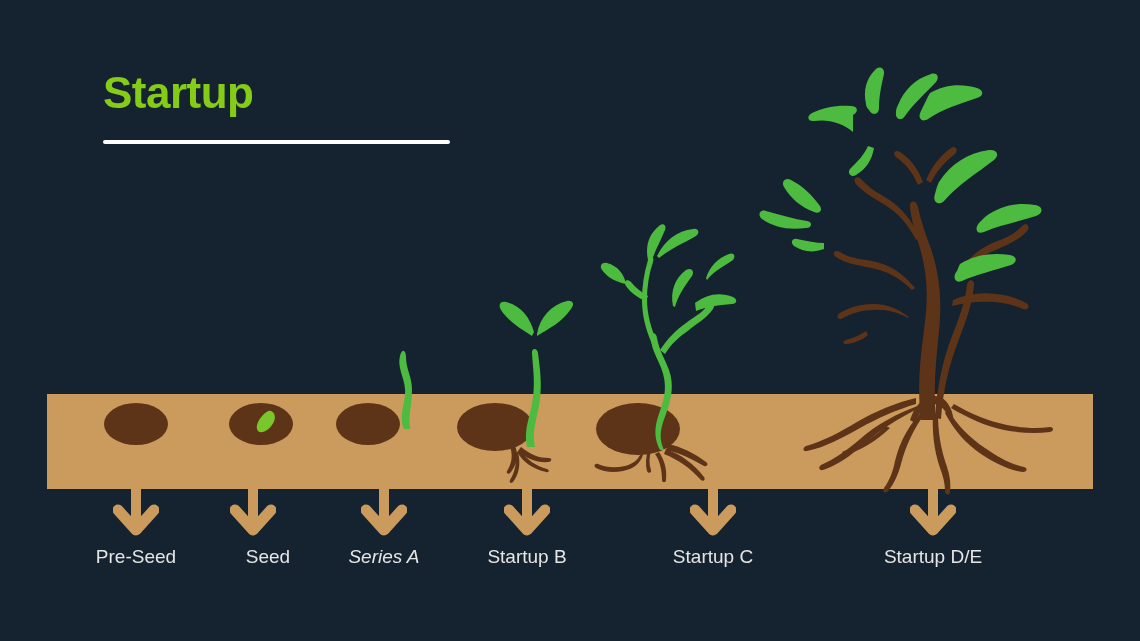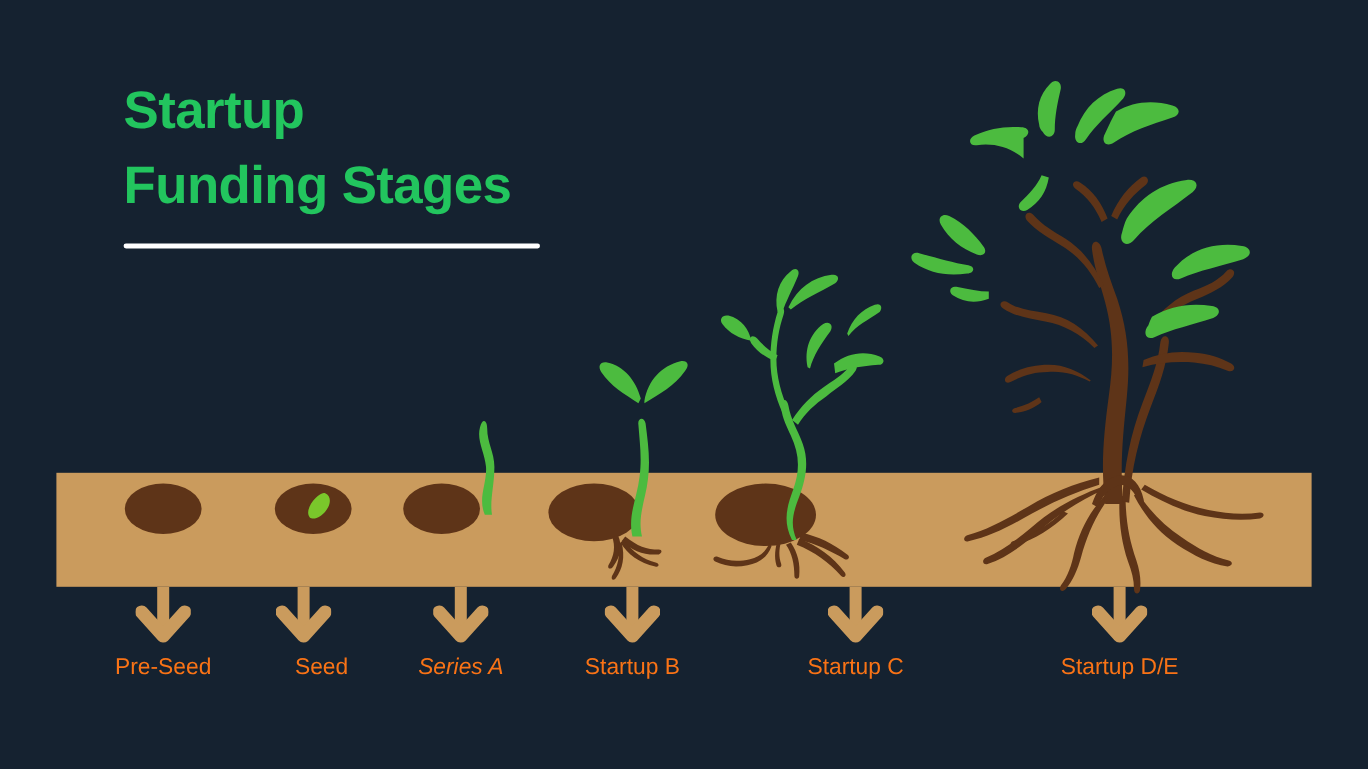--- a/index.html
+++ b/index.html
@@ -21,21 +21,21 @@
   
   .title-block {
     position: absolute;
     left: 103px;
     top: 62px;
     width: 600px;
   }
   .title-line {
     font-size: 44px;
     font-weight: bold;
-    color: #22c55e;
+    color: #84cc16;
     letter-spacing: -0.5px;
     line-height: 1.42;
     white-space: nowrap;
   }
   .title-rule {
     margin-top: 16px;
     width: 347px;
     height: 4px;
     background: #ffffff;
     border-radius: 2px;
@@ -66,35 +66,34 @@
     position: absolute;
     top: 489px;
     width: 46px;
     height: 50px;
   }
 
   
   .stage-label {
     position: absolute;
     top: 546px;
-    color: #f97316;
+    color: #e5e5e5;
     font-size: 19px;
     text-align: center;
     white-space: nowrap;
     transform: translateX(-50%);
   }
 </style>
 </head>
 <body>
 
 <div id="infographic">
 
   <div class="title-block">
     <div class="title-line">Startup</div>
-    <div class="title-line">Funding Stages</div>
     <div class="title-rule"></div>
   </div>
 
   <div class="soil-band"></div>
 
   <svg class="scene" viewBox="0 0 1140 641" xmlns="http://www.w3.org/2000/svg">
 
     <g>
       <ellipse cx="136" cy="424" rx="32" ry="21" fill="#5e3418"></ellipse>
     </g>

